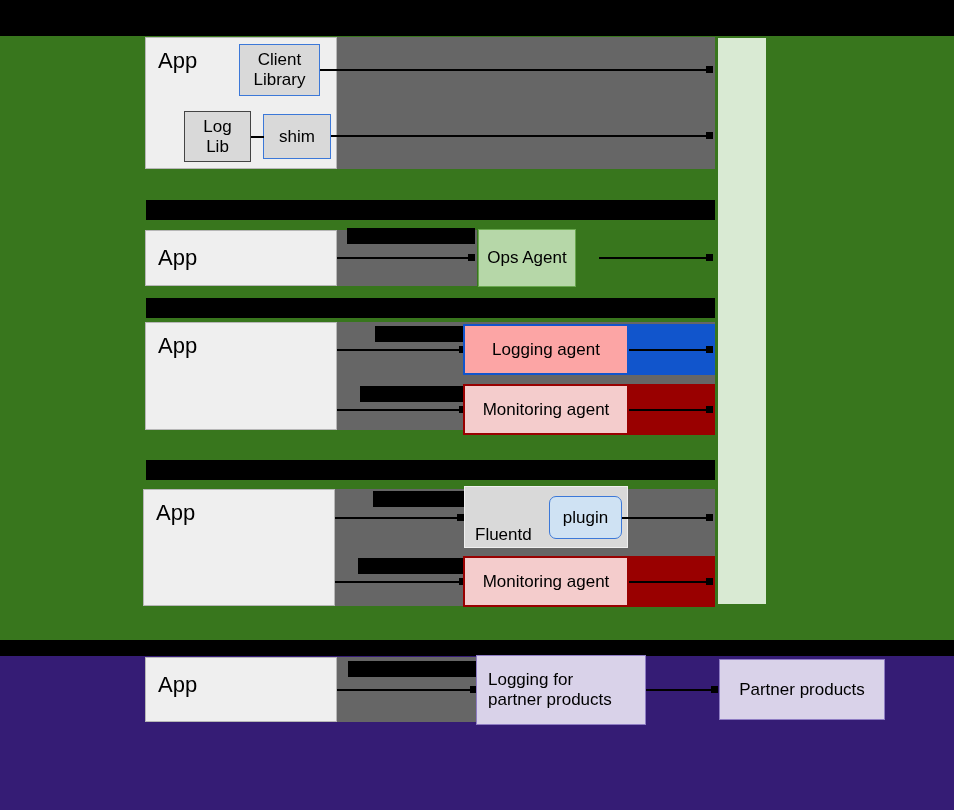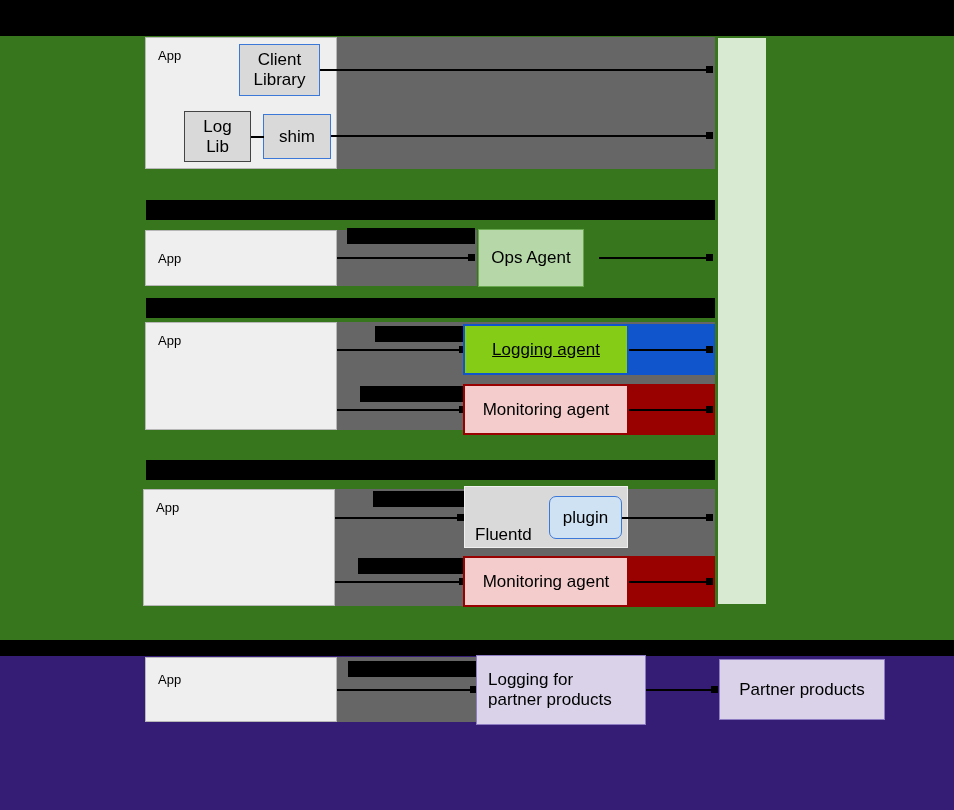--- a/index.html
+++ b/index.html
@@ -5,25 +5,25 @@
   html,body{margin:0;padding:0;background:#000;}
   body{width:954px;height:810px;position:relative;overflow:hidden;
        font-family:"Liberation Sans","DejaVu Sans",sans-serif;}
   .abs{position:absolute;box-sizing:border-box;}
   .band-green{background:#38761d;}
   .band-purple{background:#351c75;}
   .band-black{background:#000;}
   .vbar{background:#d9ead3;}
   .box{display:flex;align-items:center;box-sizing:border-box;}
   .box-app{background:#efefef;border:1px solid #b7b7b7;}
-  .app-label{font-size:13px;color:#000;padding-left:12px;align-self:flex-start;margin-top:10px;}
+  .app-label{font-size:22px;color:#000;padding-left:12px;align-self:flex-start;margin-top:10px;}
   .box-blue-out{background:#d9d9d9;border:1px solid #3c78d8;}
   .box-gray-out{background:#d9d9d9;border:1px solid #444;}
   .box-ops{background:#b6d7a8;border:1px solid #6aa84f;}
-  .box-logging{background:#84cc16;border:2px solid #1155cc;text-decoration:underline;}
+  .box-logging{background:#fca5a5;border:2px solid #1155cc;}
   .box-monitor{background:#f4cccc;border:2px solid #990000;}
   .box-fluentd{background:#d9d9d9;border:1px solid #efefef;}
   .box-plugin{background:#cfe2f3;border:1px solid #3c78d8;}
   .box-partner{background:#d9d2e9;border:1px solid #8e7cc3;}
   .ctr{justify-content:center;text-align:center;}
   .lbl{font-size:17px;color:#000;line-height:1.15;}
   .redact-black{background:#000;}
   .redact-gray{background:#666666;}
   .redact-blue{background:#1155cc;}
   .redact-red{background:#990000;}
@@ -76,21 +76,21 @@
 <div class="abs box box-app" style="left:145px;top:230px;width:192px;height:56px;">
   <span class="app-label" style="margin-top:0;align-self:center;">App</span>
 </div>
 
 <div class="abs redact-gray" style="left:337px;top:230px;width:140px;height:56px;"></div>
 <div class="abs redact-black" style="left:347px;top:228px;width:128px;height:16px;"></div>
 
 <div class="abs line" style="left:337px;top:257px;width:135px;"></div>
 <div class="abs dot" style="left:468px;top:254px;"></div>
 
-<div class="abs box ctr box-ops" style="left:478px;top:229px;width:106px;height:58px;justify-content:center;">
+<div class="abs box ctr box-ops" style="left:478px;top:229px;width:98px;height:58px;justify-content:center;">
   <span class="lbl">Ops Agent</span>
 </div>
 
 <div class="abs line" style="left:599px;top:257px;width:111px;"></div>
 <div class="abs dot" style="left:706px;top:254px;"></div>
 
 <div class="abs redact-black" style="left:146px;top:298px;width:569px;height:20px;"></div>
 
 <div class="abs box box-app" style="left:145px;top:322px;width:192px;height:108px;">
   <span class="app-label">App</span>

